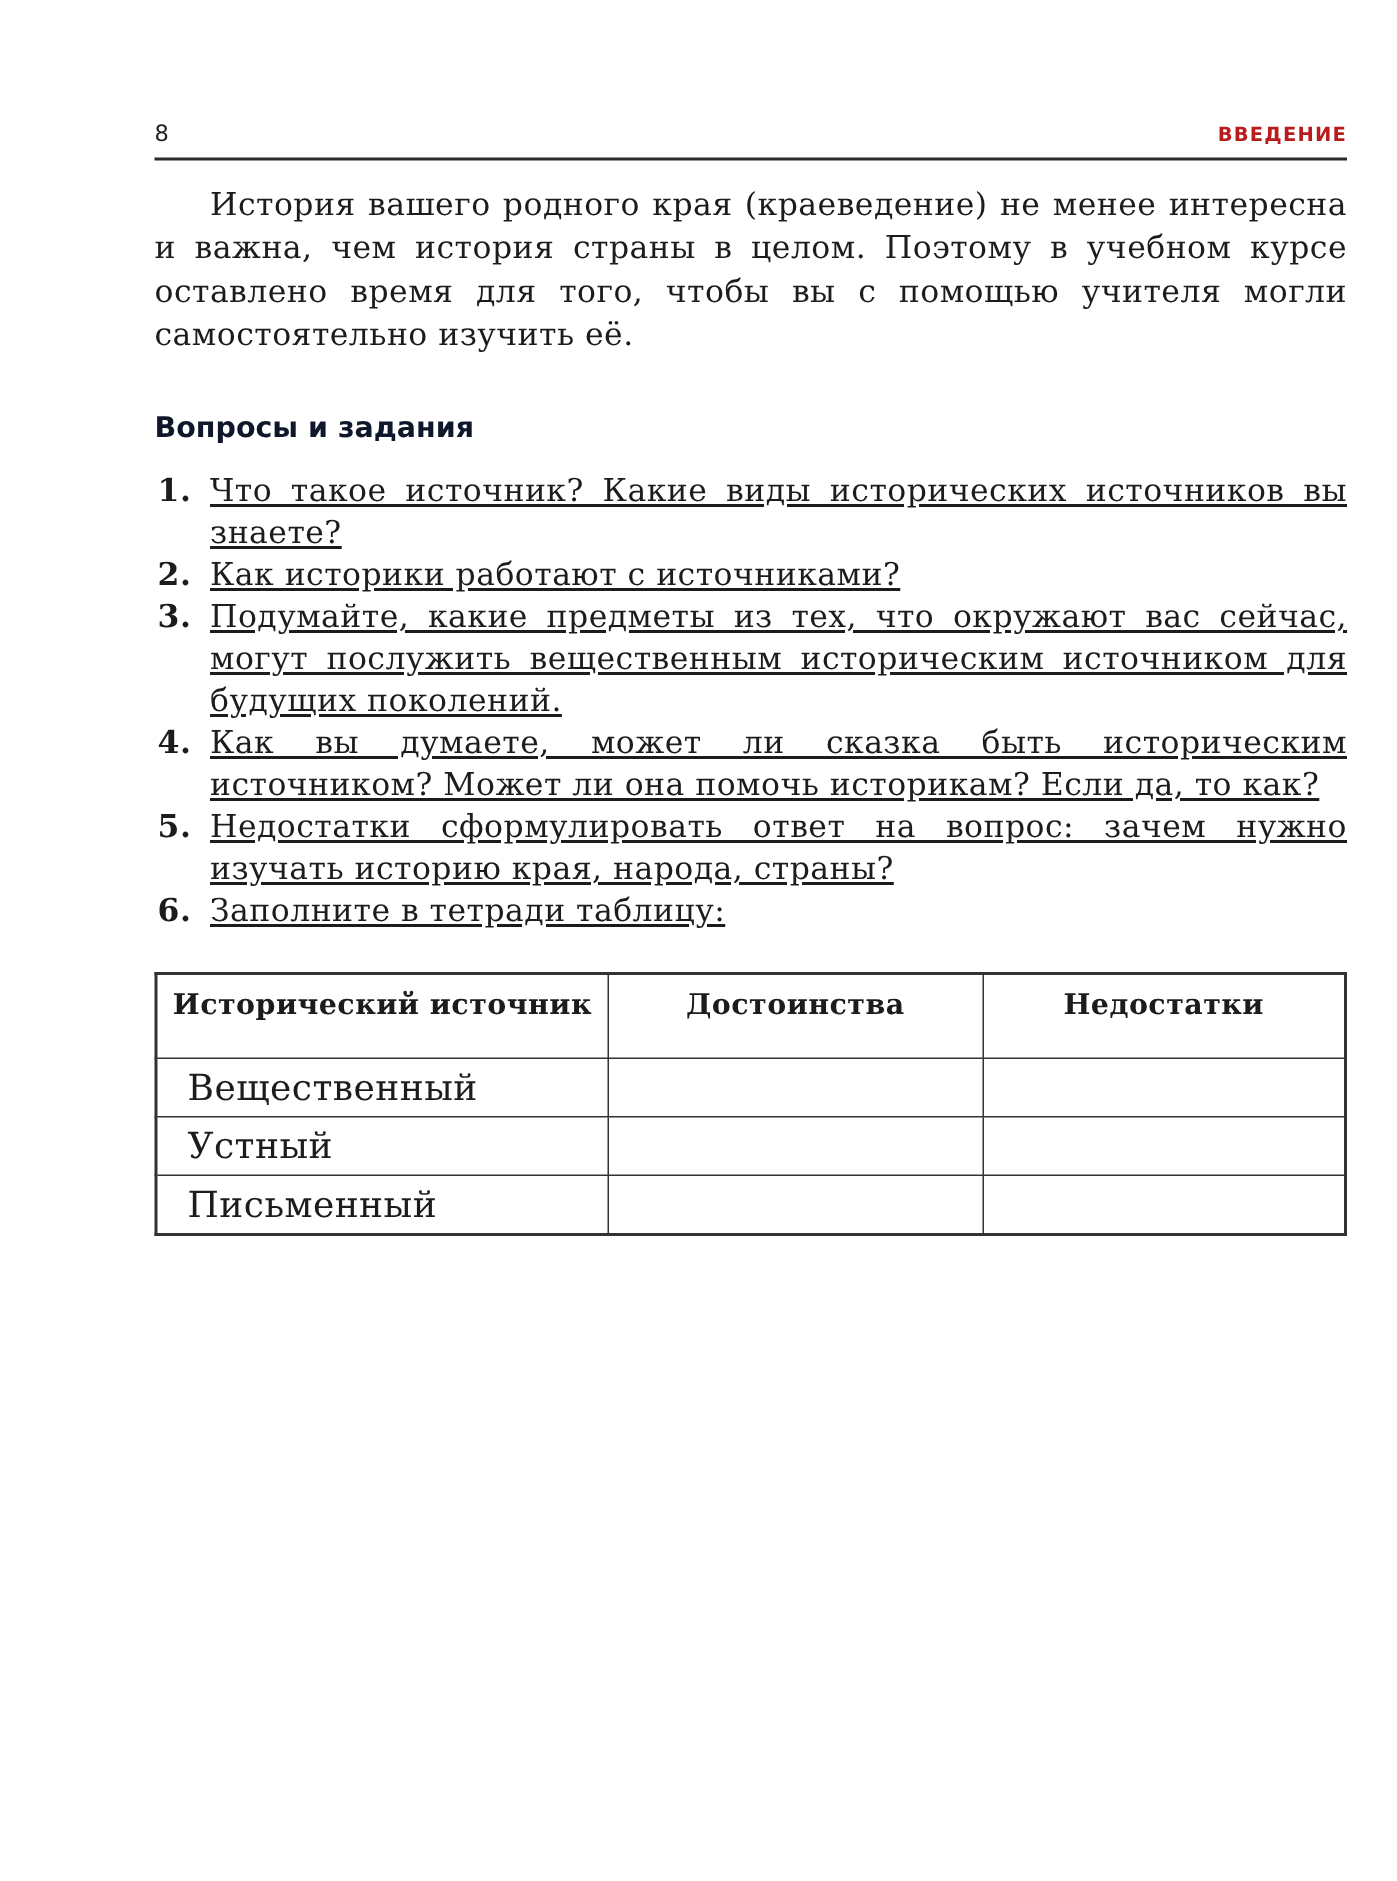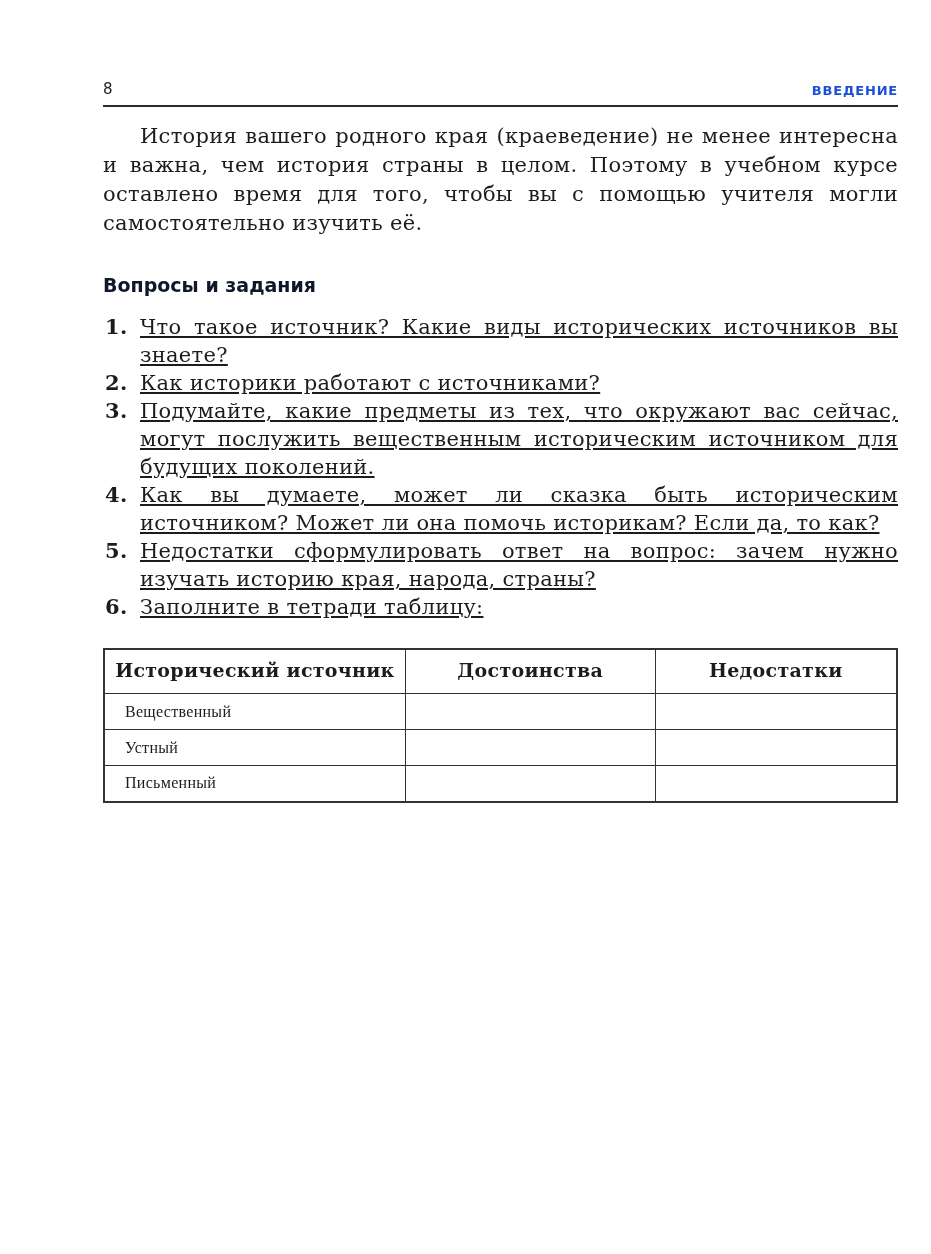--- a/index.html
+++ b/index.html
@@ -22,21 +22,21 @@
     font-family: "DejaVu Sans", "Liberation Sans", sans-serif;
   }
   .page-number {
     font-size: 15px;
     color: #222;
   }
   .section-title {
     font-size: 13px;
     font-weight: bold;
     letter-spacing: 0.8px;
-    color: #1d4ed8;
+    color: #b91c1c;
   }
   .header-rule {
     border: none;
     border-top: 2px solid #2a2a2a;
     margin-top: 7px;
   }
   
   .intro {
     margin-top: 15px;
     font-size: 21px;
@@ -84,31 +84,30 @@
     table-layout: fixed;
   }
   .qtable col.c1 { width: 38%; }
   .qtable col.c2 { width: 31.5%; }
   .qtable col.c3 { width: 30.5%; }
   .qtable th {
     border: 1.5px solid #333;
     font-size: 19px;
     font-weight: bold;
     text-align: center;
-    padding: 9px 6px 12px 6px;
+    padding: 9px 6px 24px 6px;
     letter-spacing: 0.3px;
   }
   .qtable td {
     border: 1.5px solid #333;
-    font-size: 16px;
+    font-size: 24px;
     height: 36px;
     padding: 5px 10px 5px 20px;
     letter-spacing: 0.3px;
     vertical-align: middle;
-    font-family: Liberation Serif, serif;
   }
 </style>
 </head>
 <body>
 
 <div class="page">
 
   <header class="page-header">
     <span class="page-number">8</span>
     <span class="section-title">ВВЕДЕНИЕ</span>

